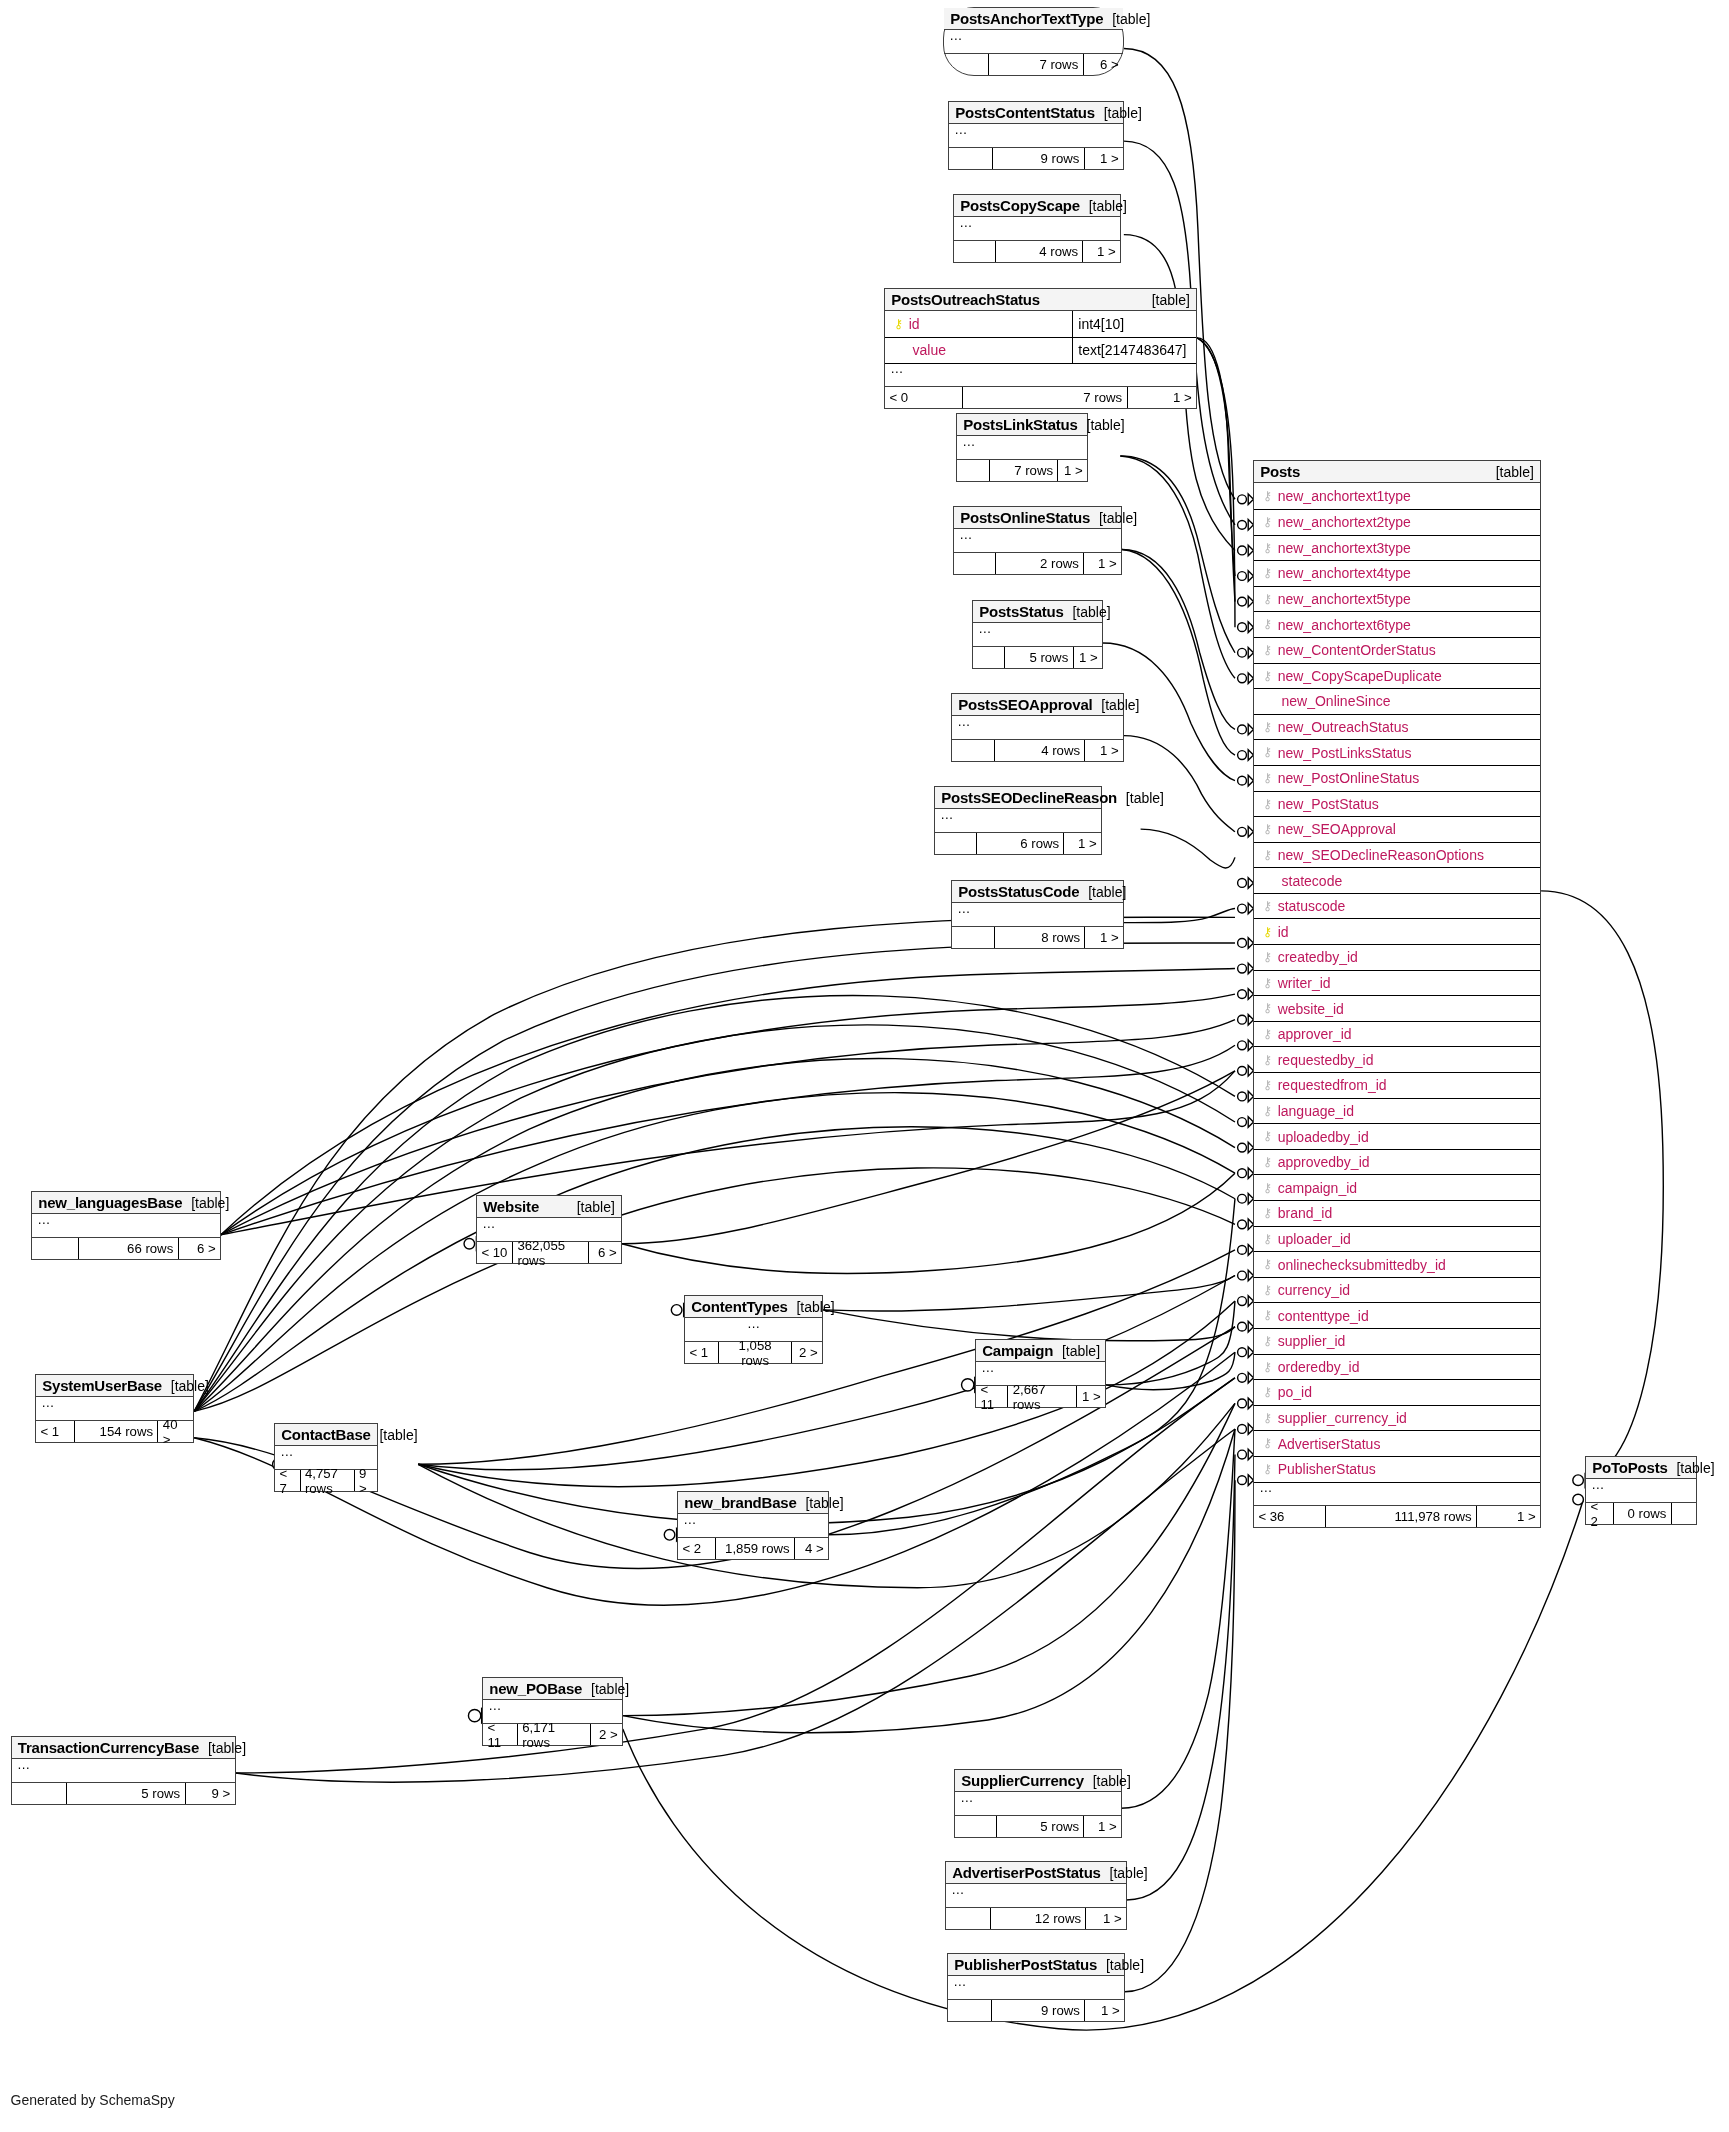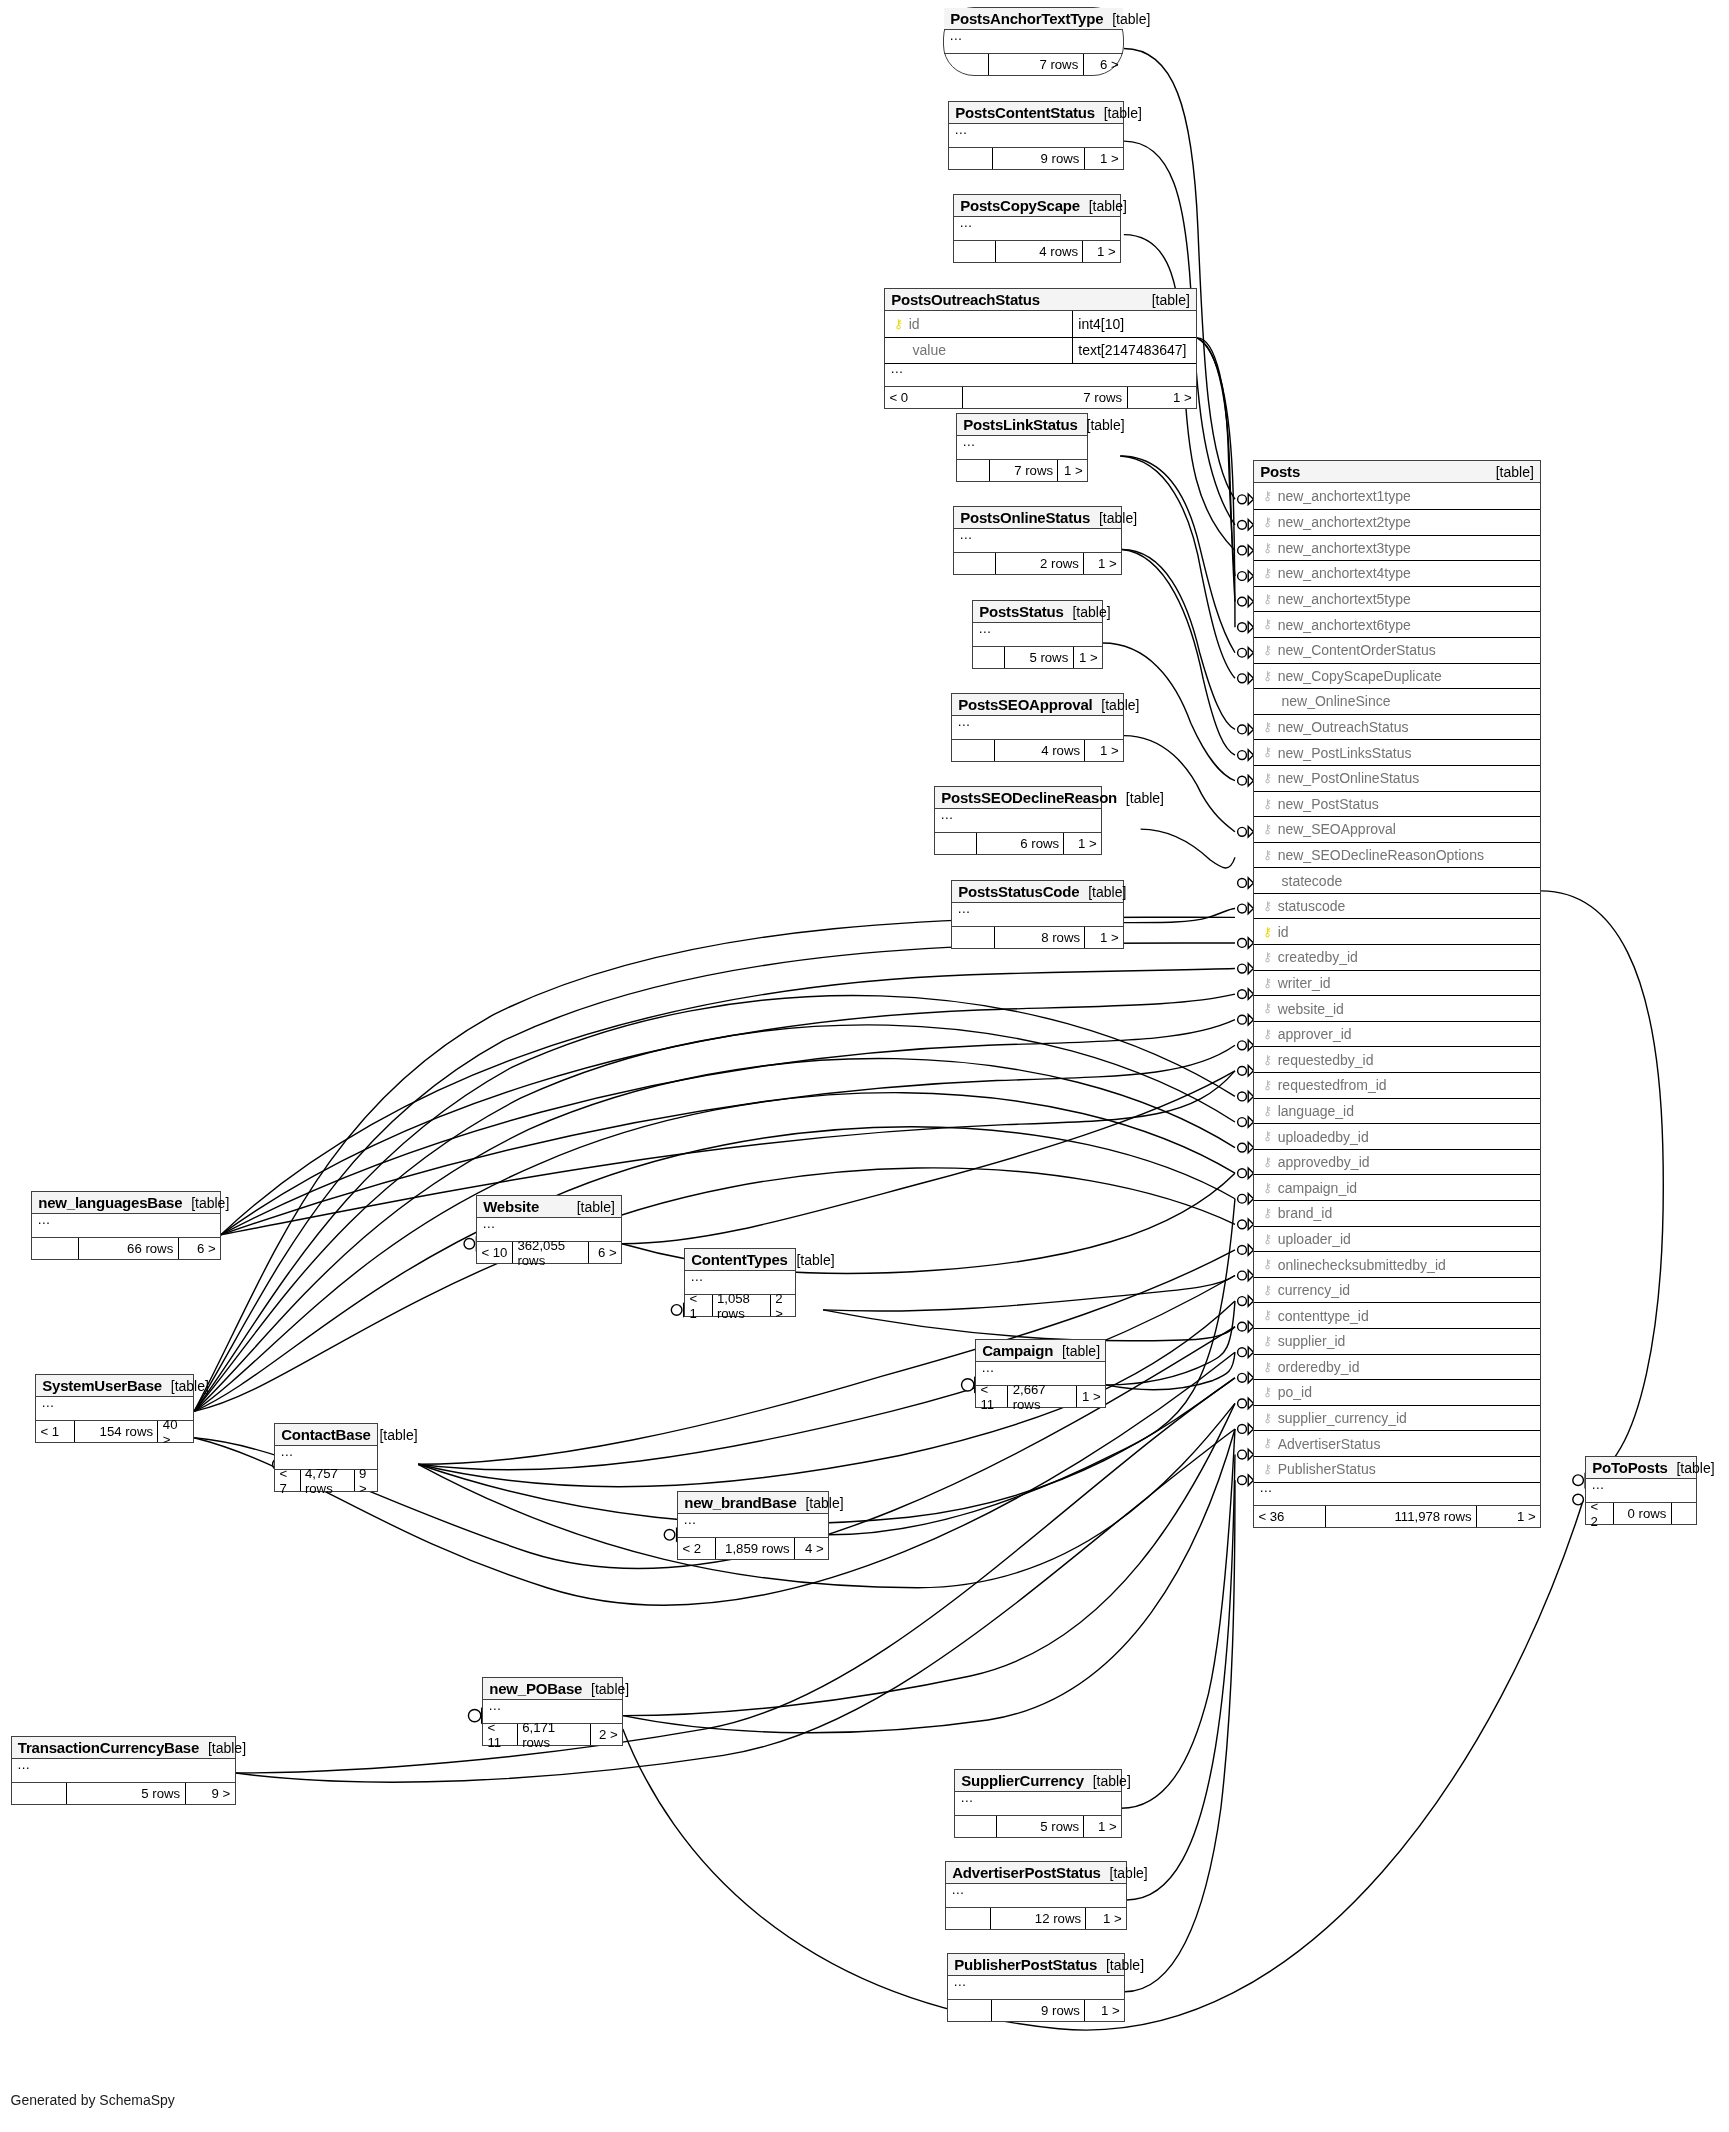--- a/index.html
+++ b/index.html
@@ -68,21 +68,21 @@
   .col-row .keyicon {
     width: 13.2px;
     display: inline-block;
     text-align: center;
     flex: none;
     font-size: 12.4px;
     line-height: 1;
   }
   .col-row .colname {
     padding-left: 3.5px;
-    color: #737373;
+    color: #be185d;
     overflow: hidden;
   }
   .col-row .coltype {
     margin-left: auto;
     border-left: 0.9px solid #000;
     padding-left: 5.3px;
     height: 100%;
     display: flex;
     align-items: center;
     min-width: 124px;
@@ -626,21 +626,21 @@
         <span class="tbl-name">Website</span>
         <span class="tbl-tag">[table]</span>
       </div>
       <div class="tbl-ellipsis" style="border-top: none;">…</div>
       <div class="footer-row">
         <div class="fr-left">&lt; 10</div>
         <div class="fr-mid">362,055 rows</div>
         <div class="fr-right">6 &gt;</div>
       </div>
     </div>
-    <div class="tbl" style="left: 684px; top: 1248px; width: 112px;">
+    <div class="tbl" style="left: 684px; top: 1295px; width: 139px; text-align: center;">
       <div class="tbl-hdr">
         <span class="tbl-name">ContentTypes</span>
         <span class="tbl-tag">[table]</span>
       </div>
       <div class="tbl-ellipsis" style="border-top: none;">…</div>
       <div class="footer-row">
         <div class="fr-left">&lt; 1</div>
         <div class="fr-mid">1,058 rows</div>
         <div class="fr-right">2 &gt;</div>
       </div>

